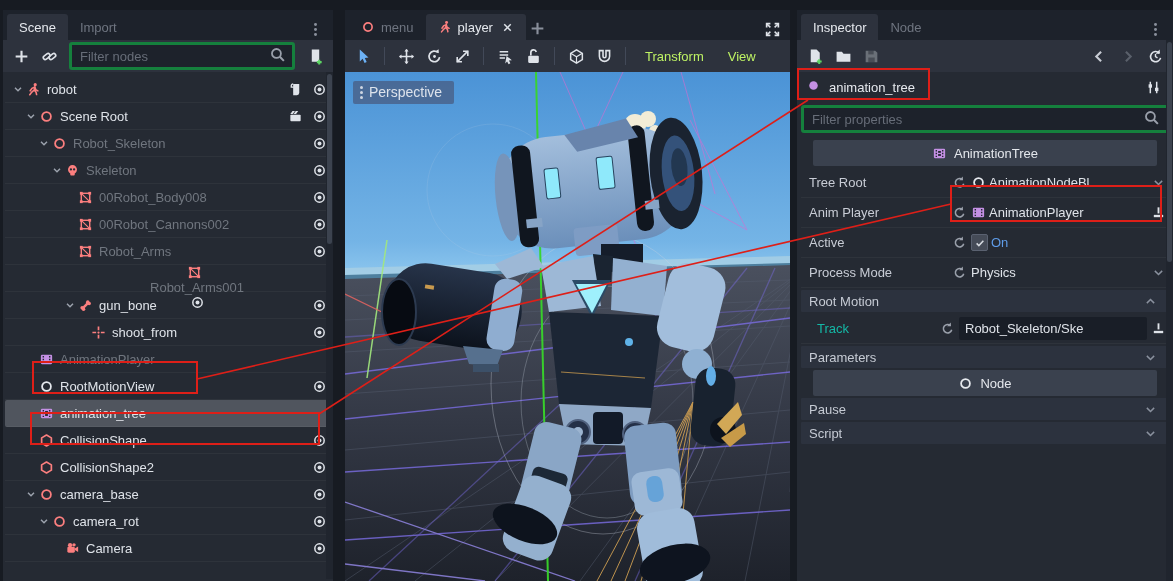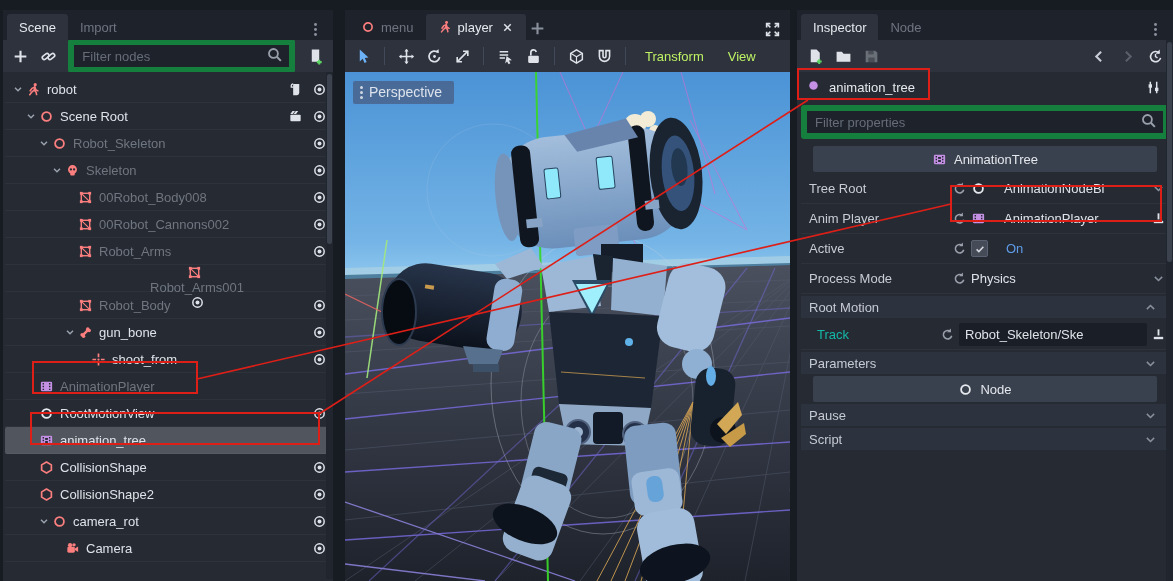--- a/index.html
+++ b/index.html
@@ -7,21 +7,21 @@
   .panel{position:absolute;background:#252a33;}
   
   .tabstrip{display:flex;align-items:flex-end;height:30px;background:#1d222b;padding-left:4px;position:relative;}
   .tab{display:flex;align-items:center;gap:6px;height:26px;padding:0 12px;color:#6f7580;cursor:pointer;border-radius:3px 3px 0 0;}
   .tab.active{background:#2d323d;color:#e6e9ee;}
   .strip-end{position:absolute;right:6px;top:7px;display:flex;gap:8px;align-items:center;}
   .toolbar{display:flex;align-items:center;height:32px;background:#2d323d;padding:0 6px;gap:4px;}
   .tbi{width:24px;height:24px;display:flex;align-items:center;justify-content:center;border-radius:3px;}
   .sep{width:1px;height:18px;background:#424958;margin:0 5px;}
   .menu-label{color:#bef264;padding:0 10px;}
-  .filter{flex:1;display:flex;align-items:center;background:#1d222b;border:6px solid #15803d;border-radius:3px;height:22px;padding:0 6px;gap:6px;}
+  .filter{flex:1;display:flex;align-items:center;background:#1d222b;border:3px solid #15803d;border-radius:3px;height:22px;padding:0 6px;gap:6px;}
   .filter input{flex:1;background:transparent;border:none;outline:none;color:#cfd3dc;font:13px "Liberation Sans",sans-serif;}
   .filter input::placeholder{color:#676d78;}
   
   #left-panel{left:3px;top:10px;width:330px;height:571px;}
   #scene-tree{position:relative;height:503px;overflow:hidden;background:#252a33;padding-top:4px;}
   .tree-row{display:flex;align-items:center;height:26px;position:relative;border-bottom:1px solid rgba(255,255,255,.045);margin:0 2px;}
   .tree-row .arr{width:14px;display:flex;align-items:center;justify-content:center;flex:none;}
   .tree-row .nicon{width:17px;display:flex;align-items:center;justify-content:center;flex:none;margin-right:5px;}
   .tree-row .nlabel{color:#dfe3e9;white-space:nowrap;}
   .tree-row .nlabel.gray{color:#70767f;}
@@ -40,21 +40,21 @@
   #inspector-panel{left:797px;top:10px;width:376px;height:571px;}
   #obj-bar{display:flex;align-items:center;height:30px;background:#252a33;padding:0 8px;gap:7px;}
   #obj-bar .name{color:#e6e9ee;}
   #filter-props{padding:3px 4px;}
   #inspector-rows{padding:2px 4px 0 4px;}
   .irow{display:flex;align-items:center;position:relative;}
   .irow.prop{height:29px;border-bottom:1px solid rgba(255,255,255,.045);padding-left:8px;}
   .irow .plabel{flex:1;color:#c8ccd5;white-space:nowrap;overflow:hidden;}
   .irow .plabel.sub{padding-left:8px;color:#14b8a6;}
   .irow .prevert{width:24px;display:flex;justify-content:center;flex:none;}
-  .irow .pval{width:176px;display:flex;align-items:center;gap:18px;flex:none;color:#dfe3e9;white-space:nowrap;overflow:hidden;height:23px;}
+  .irow .pval{width:176px;display:flex;align-items:center;gap:3px;flex:none;color:#dfe3e9;white-space:nowrap;overflow:hidden;height:23px;}
   .irow .pval.dark{background:#191e27;border-radius:2px;padding:0 6px;width:176px;}
   .irow .trail{width:22px;display:flex;justify-content:center;flex:none;}
   .irow.category{height:26px;background:#3a414e;border-radius:2px;justify-content:center;gap:7px;color:#e4e7ec;margin:2px 12px;}
   .irow.section{height:22px;background:#2c323e;color:#c6cbd4;padding:0 8px;margin:2px 0;border-radius:1px;}
   .irow.section .plabel{color:#c6cbd4;}
   .checkbox{width:15px;height:15px;background:#454b57;border:1px solid #5a6170;border-radius:2px;display:flex;align-items:center;justify-content:center;flex:none;}
   
   #annotations{position:absolute;left:0;top:0;width:1173px;height:581px;pointer-events:none;z-index:50;}
 </style>
 </head>
@@ -301,43 +301,20 @@
         <span class="rbtn" .trim()="">
           <span style="display:flex">
             <svg width="15" height="15" viewBox="0 0 16 16">
               <circle cx="8" cy="8" r="5" fill="none" stroke="#dfe3e9" stroke-width="1.6"></circle>
               <circle cx="8" cy="8" r="2.1" fill="#dfe3e9"></circle>
             </svg>
           </span>
         </span>
       </div>
       <div class="tree-row" style="padding-left: 58px;">
-        <span class="arr"></span>
-        <span class="nicon">
-          <svg width="15" height="15" viewBox="0 0 16 16">
-            <rect x="3.5" y="3.5" width="9" height="9" fill="none" stroke="#fc7f7f" stroke-width="1.5"></rect>
-            <path d="M3.5 3.5l9 9" stroke="#fc7f7f" stroke-width="1.2"></path>
-            <rect x="2" y="2" width="3" height="3" fill="#fc7f7f"></rect>
-            <rect x="11" y="2" width="3" height="3" fill="#fc7f7f"></rect>
-            <rect x="2" y="11" width="3" height="3" fill="#fc7f7f"></rect>
-            <rect x="11" y="11" width="3" height="3" fill="#fc7f7f"></rect>
-          </svg>
-        </span>
-        <span class="nlabel gray">Robot_Body</span>
-        <span class="fill"></span>
-        <span class="rbtn" .trim()="">
-          <span style="display:flex">
-            <svg width="15" height="15" viewBox="0 0 16 16">
-              <circle cx="8" cy="8" r="5" fill="none" stroke="#dfe3e9" stroke-width="1.6"></circle>
-              <circle cx="8" cy="8" r="2.1" fill="#dfe3e9"></circle>
-            </svg>
-          </span>
-        </span>
-      </div>
-      <div class="tree-row" style="padding-left: 58px;">
         <span class="arr">
           <svg width="12" height="12" viewBox="0 0 16 16">
             <path d="M4 6.2l4 4 4-4" fill="none" stroke="#9da3ae" stroke-width="1.9"></path>
           </svg>
         </span>
         <span class="nicon">
           <svg width="15" height="15" viewBox="0 0 16 16">
             <path d="M5.2 10.8L10.8 5.2" stroke="#fc7f7f" stroke-width="2.6" stroke-linecap="round"></path>
             <circle cx="4.4" cy="10.4" r="1.9" fill="#fc7f7f"></circle>
             <circle cx="5.9" cy="11.9" r="1.9" fill="#fc7f7f"></circle>
@@ -436,20 +413,42 @@
         </span>
       </div>
       <div class="tree-row" style="padding-left: 19px;">
         <span class="arr"></span>
         <span class="nicon">
           <svg width="15" height="15" viewBox="0 0 16 16">
             <path d="M8 2.2l5.2 3v5.6l-5.2 3-5.2-3V5.2z" fill="none" stroke="#fc7f7f" stroke-width="1.8" stroke-linejoin="round"></path>
           </svg>
         </span>
         <span class="nlabel">CollisionShape2</span>
+        <span class="fill"></span>
+        <span class="rbtn" .trim()="">
+          <span style="display:flex">
+            <svg width="15" height="15" viewBox="0 0 16 16">
+              <circle cx="8" cy="8" r="5" fill="none" stroke="#dfe3e9" stroke-width="1.6"></circle>
+              <circle cx="8" cy="8" r="2.1" fill="#dfe3e9"></circle>
+            </svg>
+          </span>
+        </span>
+      </div>
+      <div class="tree-row" style="padding-left: 19px;">
+        <span class="arr">
+          <svg width="12" height="12" viewBox="0 0 16 16">
+            <path d="M4 6.2l4 4 4-4" fill="none" stroke="#9da3ae" stroke-width="1.9"></path>
+          </svg>
+        </span>
+        <span class="nicon">
+          <svg width="15" height="15" viewBox="0 0 16 16">
+            <circle cx="8" cy="8" r="4.7" fill="none" stroke="#fc7f7f" stroke-width="1.9"></circle>
+          </svg>
+        </span>
+        <span class="nlabel">camera_base</span>
         <span class="fill"></span>
         <span class="rbtn" .trim()="">
           <span style="display:flex">
             <svg width="15" height="15" viewBox="0 0 16 16">
               <circle cx="8" cy="8" r="5" fill="none" stroke="#dfe3e9" stroke-width="1.6"></circle>
               <circle cx="8" cy="8" r="2.1" fill="#dfe3e9"></circle>
             </svg>
           </span>
         </span>
       </div>

